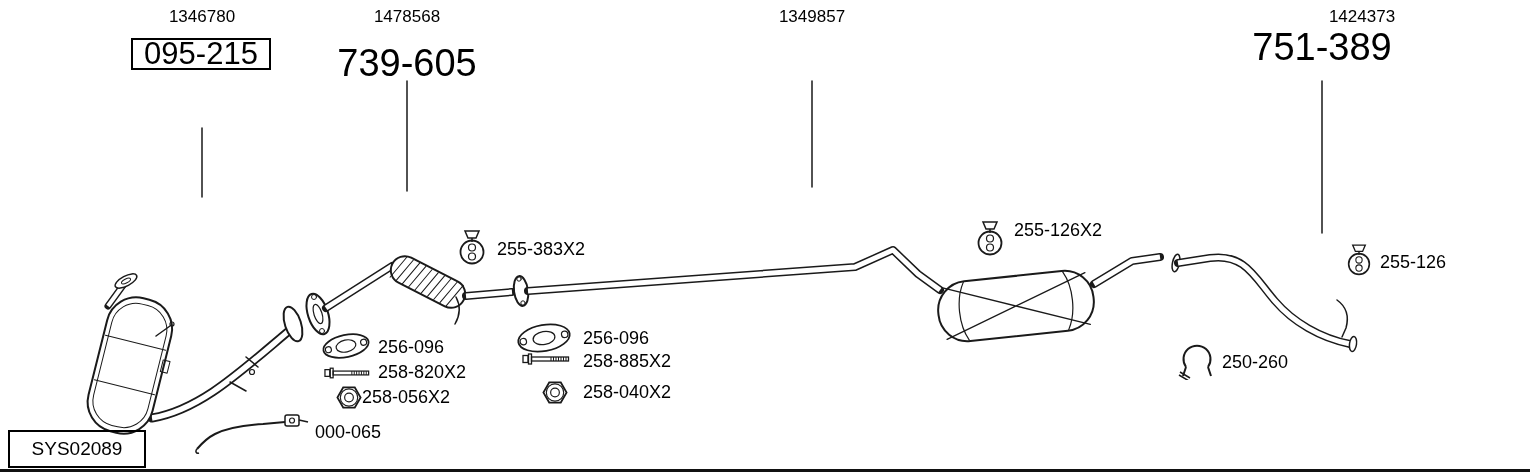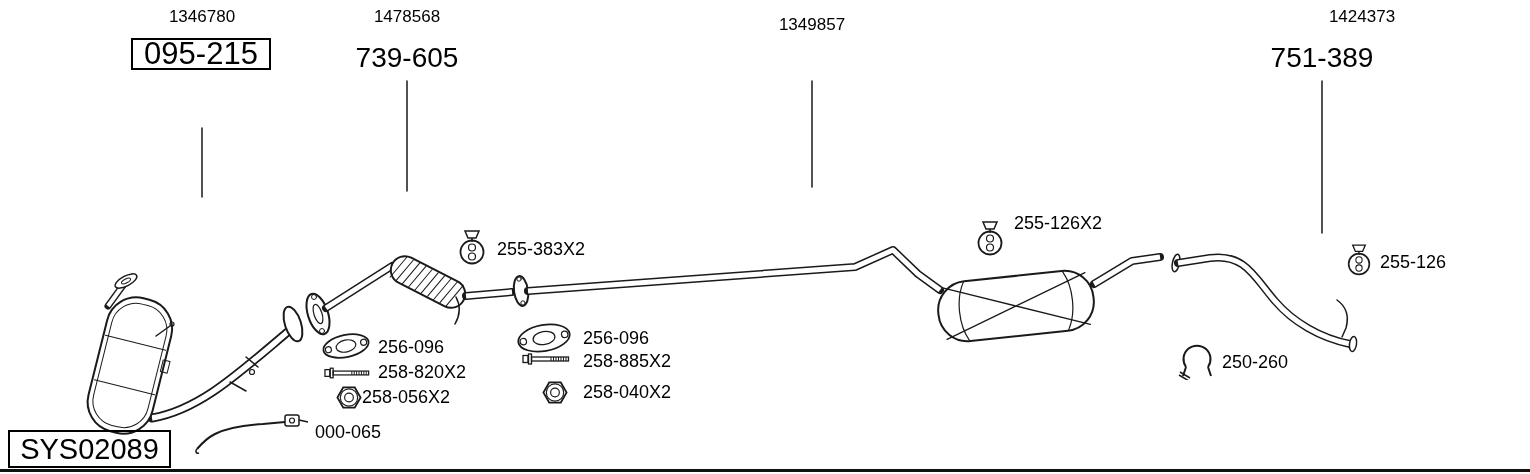--- a/index.html
+++ b/index.html
@@ -2,29 +2,29 @@
 <html><head>
 <meta charset="utf-8">
 <style>
   html,body{margin:0;padding:0;background:#fff;}
   #stage{
     position:relative;width:1530px;height:474px;background:#ffffff;
     font-family:"Liberation Sans",sans-serif;color:#000;overflow:hidden;
   }
   .abs{position:absolute;}
   .ref{font-size:17px;white-space:nowrap;transform:translateX(-50%);}
-  .part-large{font-size:28px;white-space:nowrap;transform:translateX(-50%);}
+  .part-large{font-size:38px;white-space:nowrap;transform:translateX(-50%);}
   .part-box{
     border:2px solid #000;width:140px;height:32px;display:flex;
     align-items:center;justify-content:center;font-size:31px;white-space:nowrap;box-sizing:border-box;
   }
   .callout{font-size:18px;white-space:nowrap;}
   .sys-box{
-    border:2px solid #000;width:163px;height:38px;display:flex;align-items:center;
-    justify-content:center;font-size:29px;white-space:nowrap;box-sizing:border-box;
+    border:2px solid #000;width:138px;height:38px;display:flex;align-items:center;
+    justify-content:center;font-size:19px;white-space:nowrap;box-sizing:border-box;
   }
   svg{display:block;}
   .icon{position:absolute;}
 </style>
 </head>
 <body>
 
 <div id="stage">
 
   <svg class="abs" style="left:0;top:0;" width="1530" height="474" viewBox="0 0 1530 474" fill="none" stroke="#1a1a1a" stroke-linecap="round" stroke-linejoin="round">
@@ -87,44 +87,44 @@
     <path d="M1178 263 L1210 258 C1245 253 1255 278 1275 301 C1293 322 1320 338 1350 344" stroke="#1a1a1a" stroke-width="8"></path>
     <path d="M1178 263 L1210 258 C1245 253 1255 278 1275 301 C1293 322 1320 338 1350 344" stroke="#ffffff" stroke-width="5" stroke-linecap="butt"></path>
     <ellipse cx="1353" cy="344" rx="3.5" ry="7.5" transform="rotate(8 1353 344)" fill="#ffffff" stroke-width="1.5"></ellipse>
     <path d="M1337 300 q14 10 9 28 l-4 9" stroke-width="1.5"></path>
 
     <rect x="0" y="469" width="1530" height="3" fill="#111" stroke="none"></rect>
   </svg>
 
   <div class="abs ref" style="left:202px;top:7px;">1346780</div>
   <div class="abs ref" style="left:407px;top:7px;">1478568</div>
-  <div class="abs ref" style="left:812px;top:15px;">1349857</div>
+  <div class="abs ref" style="left:812px;top:7px;">1349857</div>
   <div class="abs ref" style="left:1362px;top:7px;">1424373</div>
 
   <div class="abs part-box" style="left:131px;top:38px;">095-215</div>
   <div class="abs part-large" style="left:407px;top:42px;">739-605</div>
-  <div class="abs part-large" style="left:1322px;top:42px;">751-389</div>
+  <div class="abs part-large" style="left:1322px;top:26px;">751-389</div>
 
   <svg class="icon" style="left:452px;top:229px;" width="40" height="36" viewBox="0 0 40 36" fill="none" stroke="#1a1a1a">
     <path d="M13 2 h14 l-3 7 h-8 z" stroke-width="1.5"></path>
       <path d="M20 9 v4" stroke-width="1.5"></path>
     <circle cx="20" cy="23" r="11.5" stroke-width="1.8"></circle>
     <circle cx="20" cy="18.5" r="3.5" stroke-width="1.2"></circle>
       <circle cx="20" cy="27.5" r="3.5" stroke-width="1.2"></circle>
   </svg>
   <div class="abs callout" style="left:497px;top:239px;">255-383X2</div>
 
   <svg class="icon" style="left:970px;top:220px;" width="40" height="36" viewBox="0 0 40 36" fill="none" stroke="#1a1a1a">
     <path d="M13 2 h14 l-3 7 h-8 z" stroke-width="1.5"></path>
       <path d="M20 9 v4" stroke-width="1.5"></path>
     <circle cx="20" cy="23" r="11.5" stroke-width="1.8"></circle>
     <circle cx="20" cy="18.5" r="3.5" stroke-width="1.2"></circle>
       <circle cx="20" cy="27.5" r="3.5" stroke-width="1.2"></circle>
   </svg>
-  <div class="abs callout" style="left:1014px;top:213px;">255-126X2</div>
+  <div class="abs callout" style="left:1014px;top:220px;">255-126X2</div>
 
   <svg class="icon" style="left:1341px;top:243px;" width="36" height="33" viewBox="0 0 40 36" fill="none" stroke="#1a1a1a">
     <path d="M13 2 h14 l-3 7 h-8 z" stroke-width="1.5"></path>
       <path d="M20 9 v4" stroke-width="1.5"></path>
     <circle cx="20" cy="23" r="11.5" stroke-width="1.8"></circle>
     <circle cx="20" cy="18.5" r="3.5" stroke-width="1.2"></circle>
       <circle cx="20" cy="27.5" r="3.5" stroke-width="1.2"></circle>
   </svg>
   <div class="abs callout" style="left:1380px;top:252px;">255-126</div>
 

